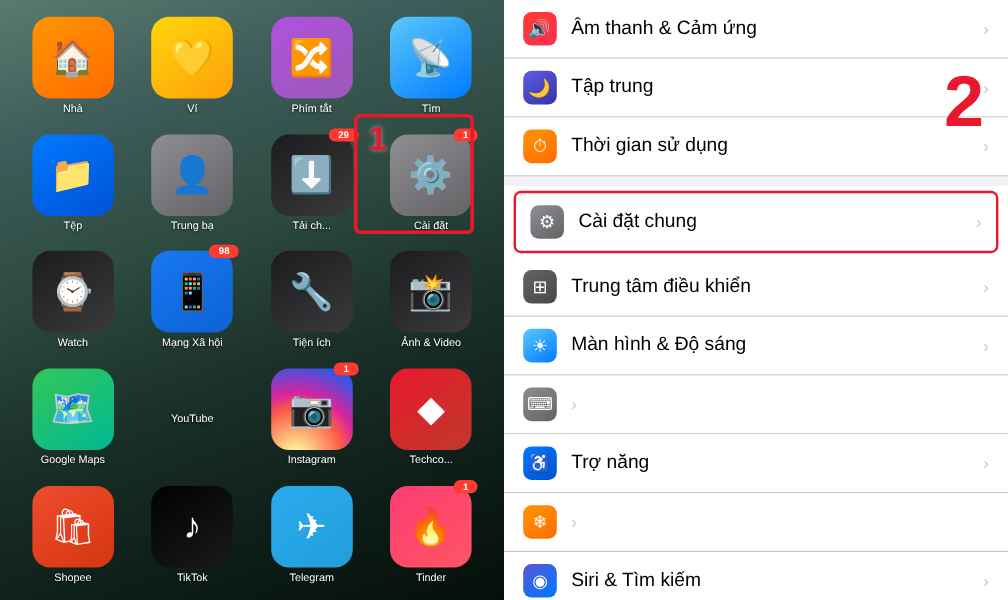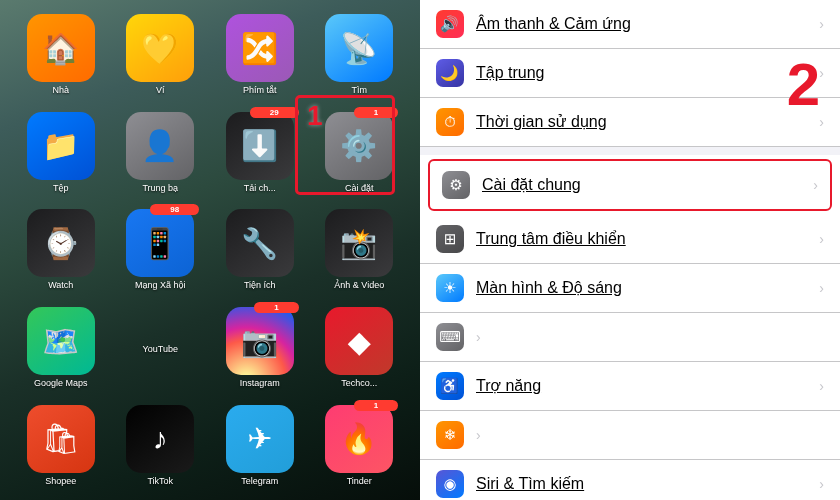--- a/index.html
+++ b/index.html
@@ -65,21 +65,21 @@
 
     .badge {
       position: absolute;
       top: -5px;
       right: -5px;
       background: #ff3b30;
       color: white;
       font-size: 8px;
       font-weight: bold;
       border-radius: 10px;
-      padding: 1px 20px;
+      padding: 1px 8px;
       min-width: 16px;
       text-align: center;
       z-index: 10;
     }
 
     
     .red-box-annotation {
       position: absolute;
       border: 3px solid #e8192c;
       border-radius: 5px;
@@ -155,21 +155,20 @@
       justify-content: center;
       margin-right: 12px;
       font-size: 15px;
       flex-shrink: 0;
     }
 
     .settings-label {
       flex: 1;
       font-size: 16px;
       color: #000;
-      text-decoration: underline;
     }
 
     .settings-chevron {
       color: #c7c7cc;
       font-size: 14px;
     }
 
     .annotation-2 {
       position: absolute;
       right: 20px;

